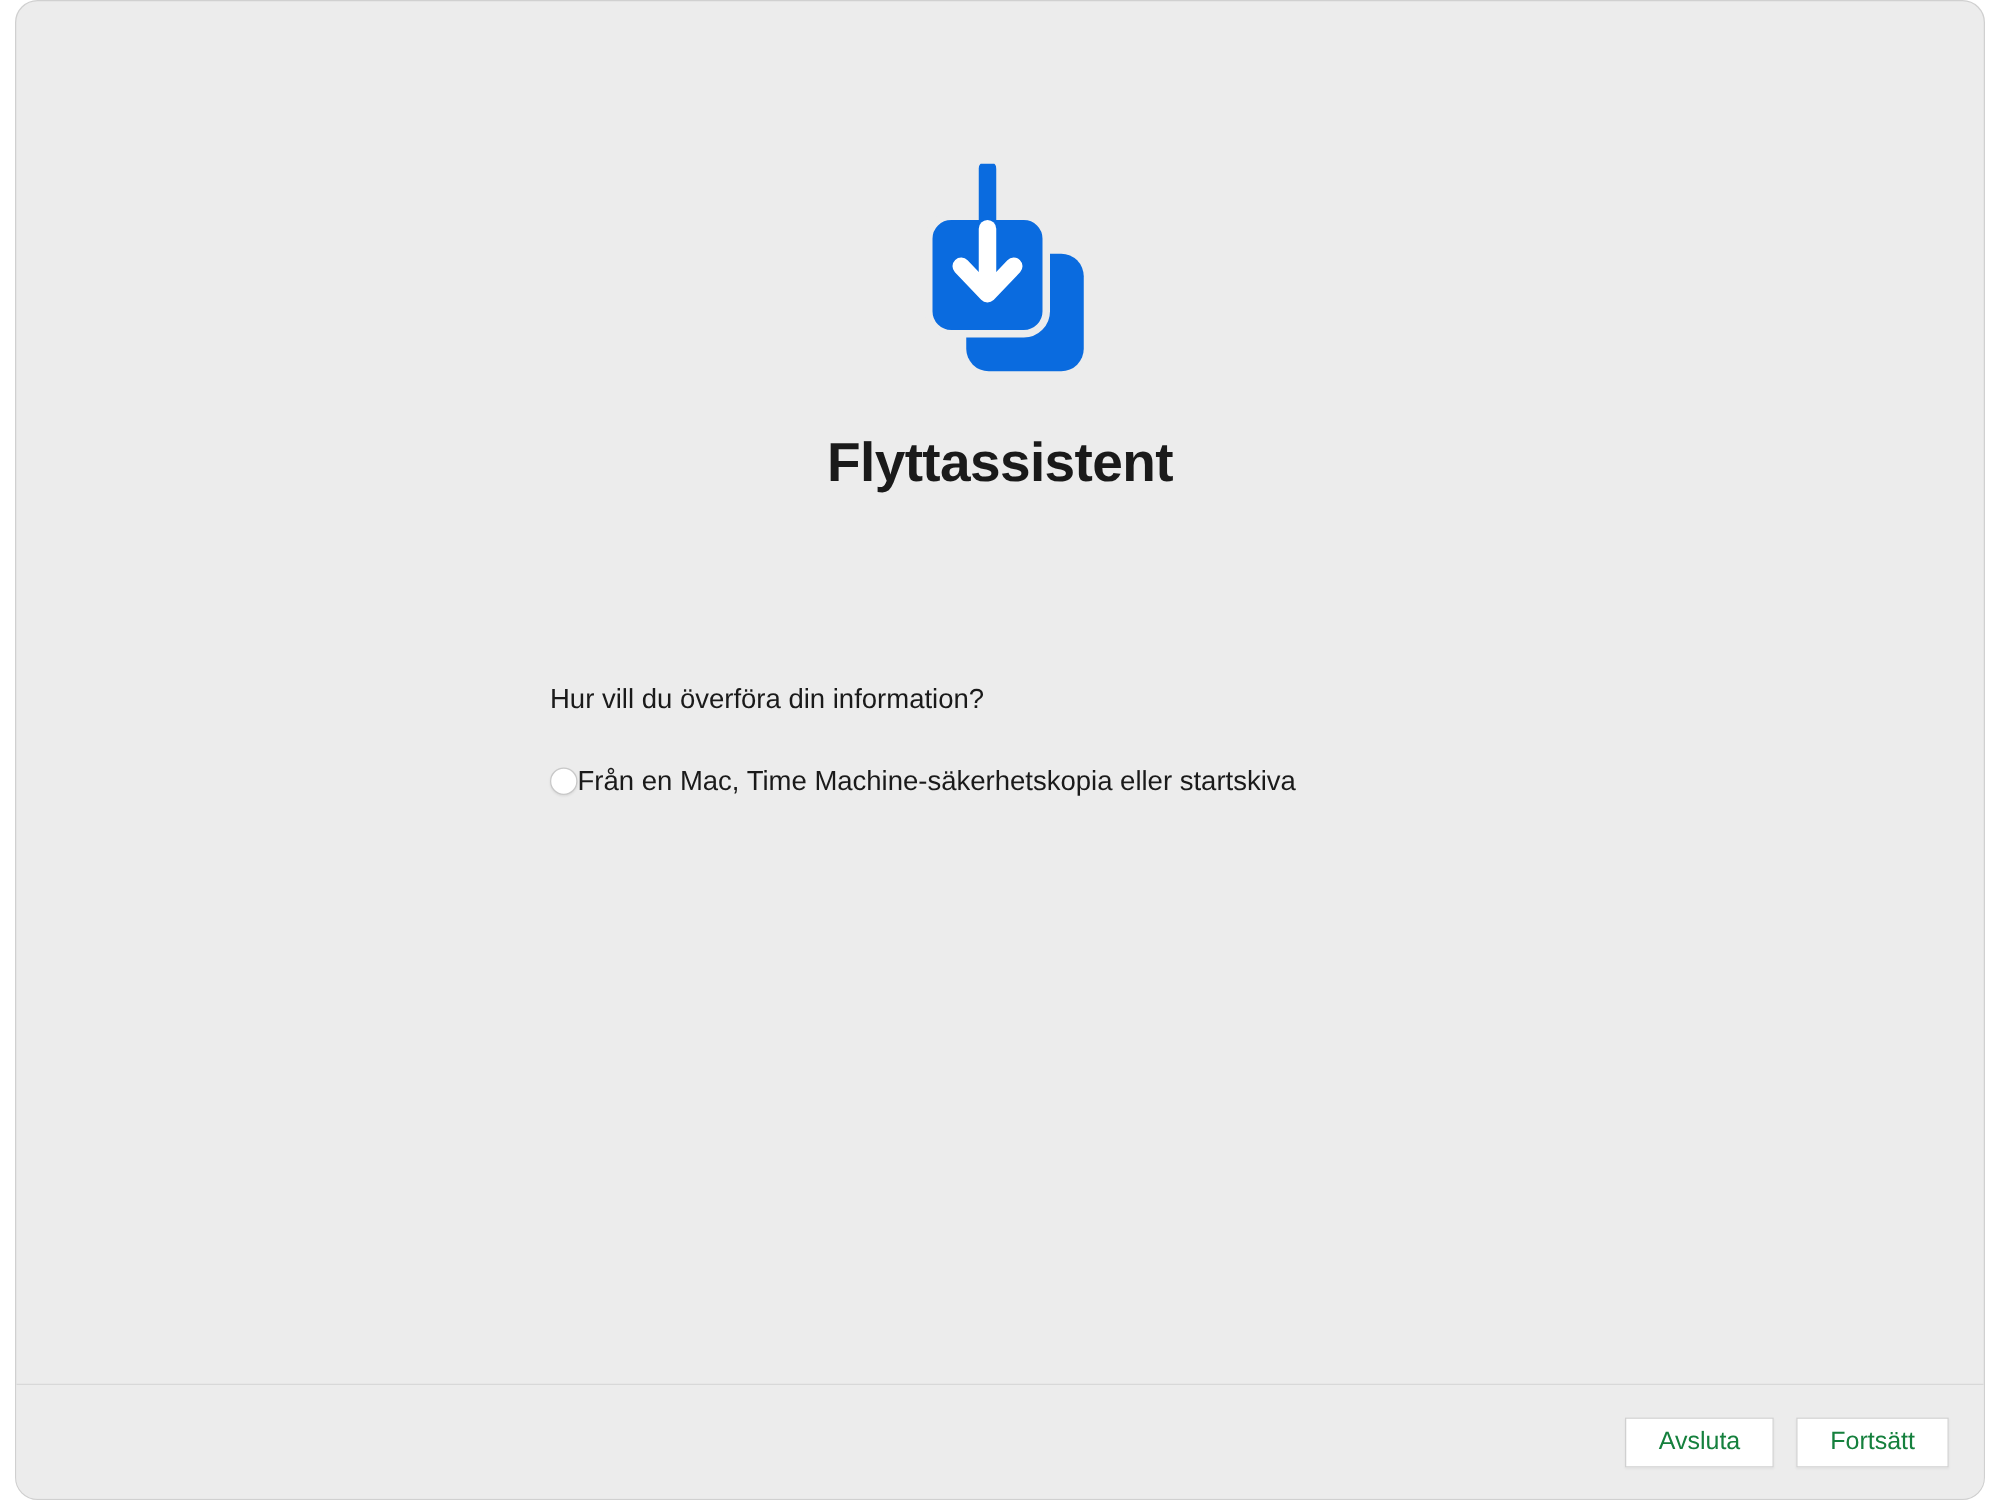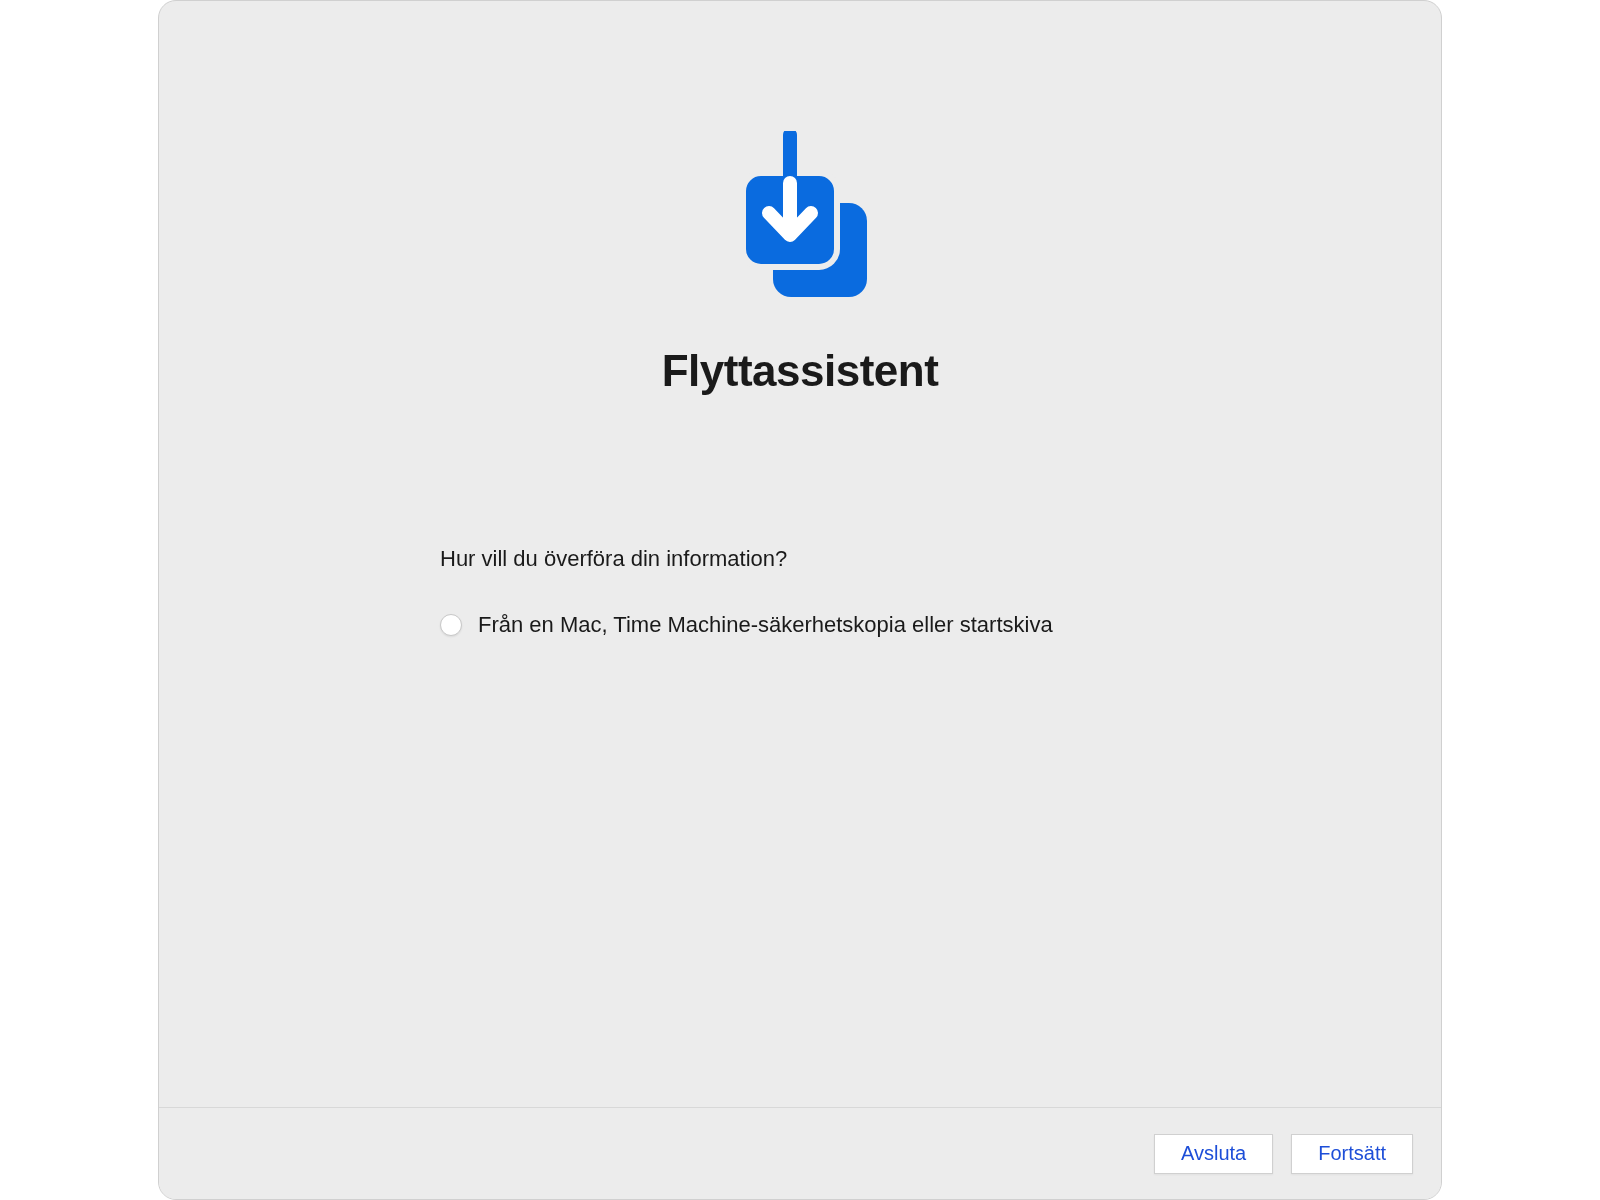--- a/index.html
+++ b/index.html
@@ -12,21 +12,21 @@
       width: 1600px;
       height: 1200px;
       background: #fff;
       font-family: -apple-system, BlinkMacSystemFont, "Helvetica Neue", Arial, sans-serif;
       display: flex;
       align-items: center;
       justify-content: center;
     }
     
     .window {
-      width: 1284px;
+      width: 1576px;
       height: 1200px;
       background: #ececec;
       border-radius: 18px;
       position: relative;
       display: flex;
       flex-direction: column;
       overflow: hidden;
       border: 1px solid #d0d0d0;
     }
     
@@ -81,21 +81,20 @@
     
     .radio-group {
       display: flex;
       flex-direction: column;
       gap: 22px;
     }
     
     .radio-option {
       display: flex;
       align-items: center;
-      gap: 16px;
       cursor: pointer;
     }
     
     .radio-button {
       width: 22px;
       height: 22px;
       border-radius: 50%;
       background: #fff;
       border: 1px solid #c8c8c8;
       flex-shrink: 0;
@@ -135,21 +134,21 @@
       background: #ececec;
     }
     
     .btn {
       height: 40px;
       padding: 0 26px;
       background: #fff;
       border: 1px solid #d0d0d0;
       border-radius: 0;
       font-size: 20px;
-      color: #1d4ed8;
+      color: #15803d;
       cursor: pointer;
       font-family: inherit;
       box-shadow: 0 1px 2px rgba(0,0,0,0.05);
     }
   </style>
 </head>
 <body>
 
 <div class="window">
   <div class="content">

